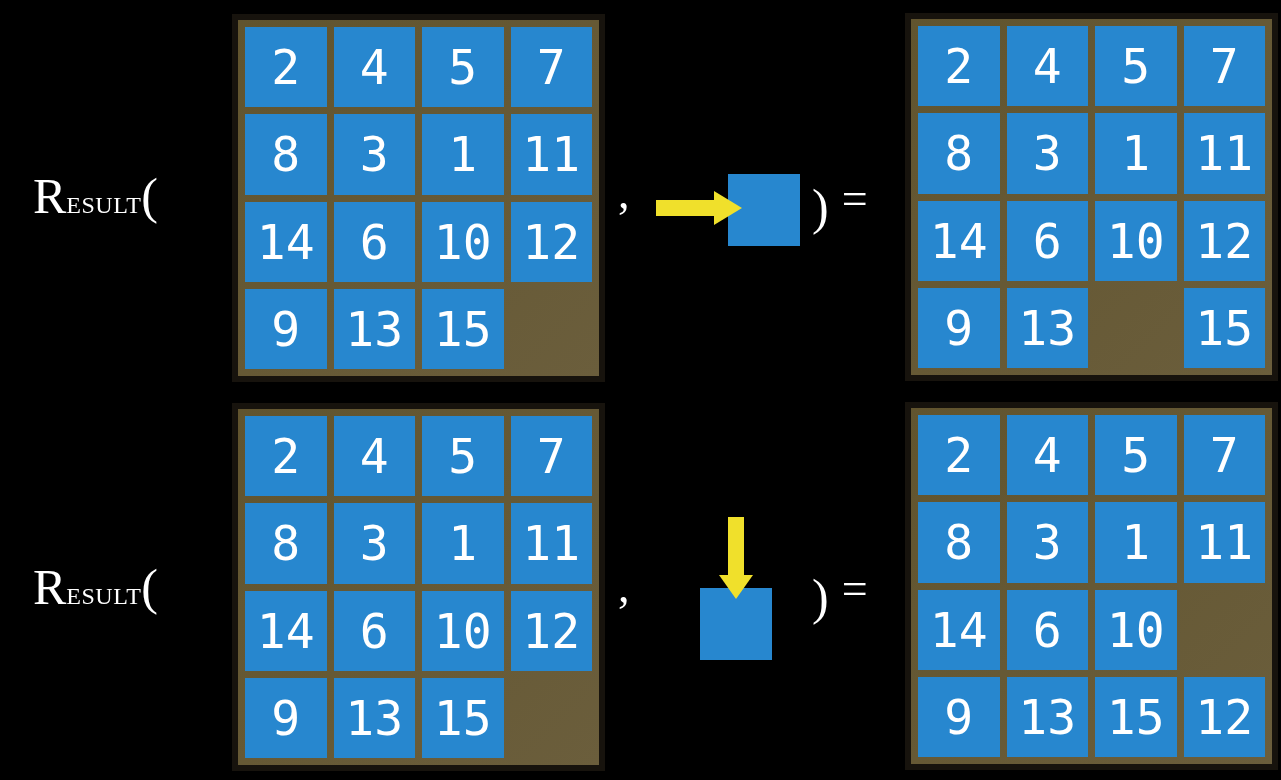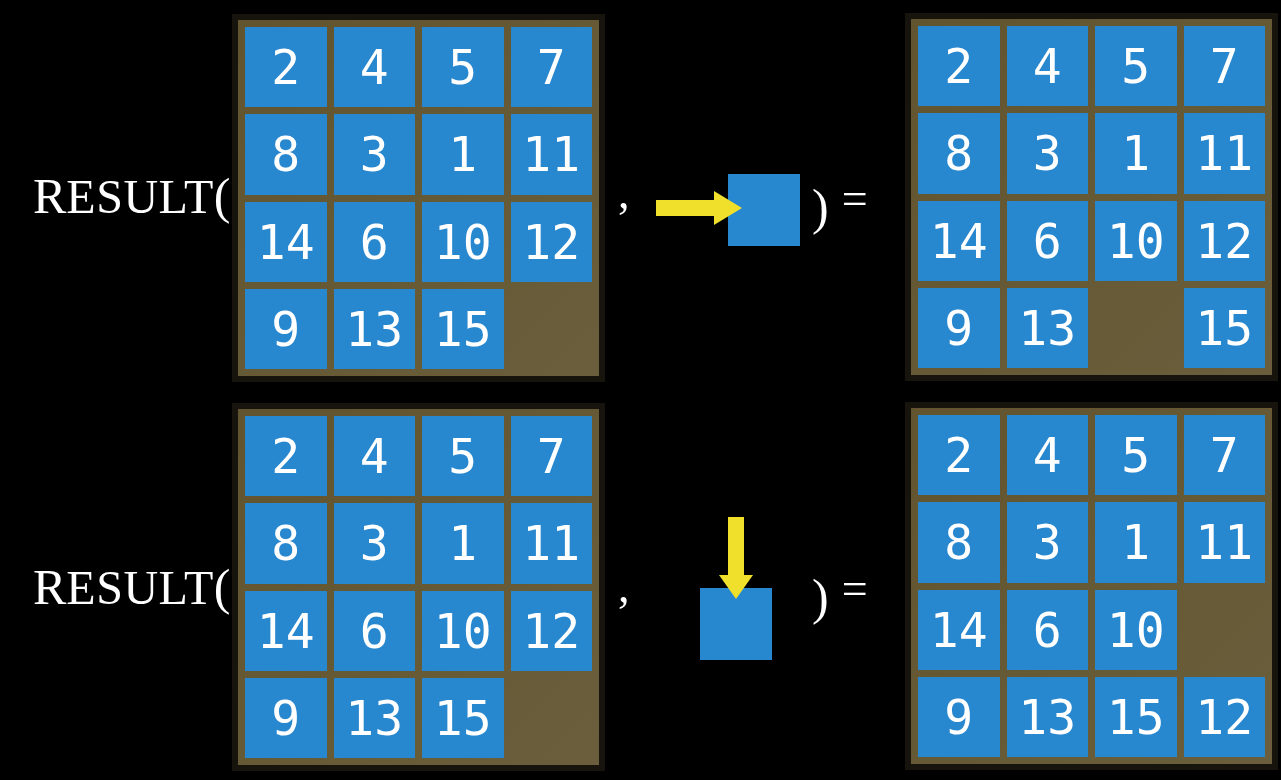--- a/index.html
+++ b/index.html
@@ -23,21 +23,21 @@
   }
   .abs { position: absolute; }
 
   
   .func-label {
     color: var(--label-text);
     line-height: 1;
     white-space: nowrap;
   }
   .func-label .cap   { font-size: 50px; }
-  .func-label .scaps { font-size: 48px; letter-spacing: 0.5px; margin-top: 48px; }
+  .func-label .scaps { font-size: 24px; letter-spacing: 0.5px; margin-top: 48px; }
   .func-label .paren { font-size: 50px; font-weight: 300; }
 
   
   .comma {
     color: var(--label-text);
     font-size: 46px;
     line-height: 1;
   }
   .close-eq {
     color: var(--label-text);

